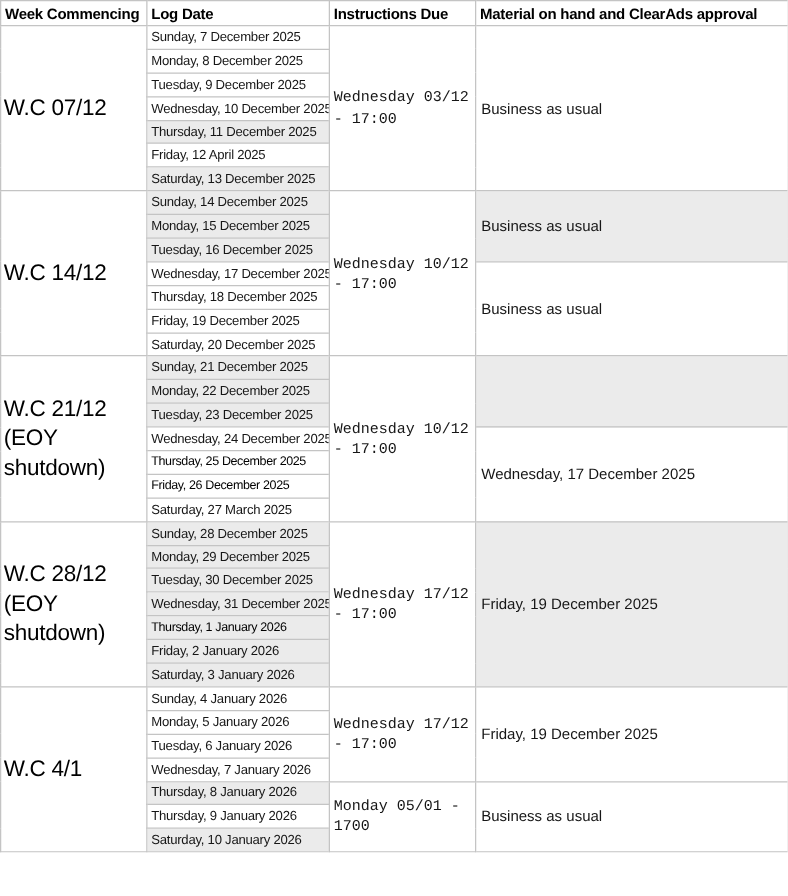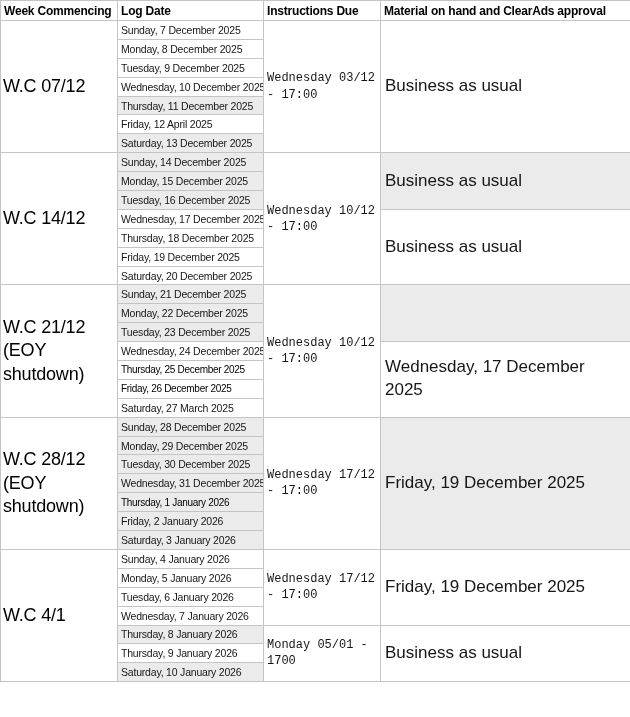--- a/index.html
+++ b/index.html
@@ -13,21 +13,21 @@
   td.week{
     font-weight:400;font-size:18px;color:#000;
     padding:1px 2px;line-height:1.3;letter-spacing:-0.2px;
   }
   td.day{
     font-size:10.5px;letter-spacing:-0.2px;white-space:nowrap;overflow:hidden;
     padding:0 3px;height:18.9px;
   }
   td.day.bold{font-weight:400;font-size:10px;letter-spacing:-0.3px;color:#000;}
   td.instr{font-size:12px;line-height:1.35;padding:1px 3px;font-family:Liberation Mono, monospace;}
-  td.mat{font-size:17px;line-height:1.35;padding:5px 4px;}
+  td.mat{font-size:12px;line-height:1.35;padding:5px 4px;}
   .shaded{background:var(--shaded,#ebebeb);margin-left:19px;}
 </style>
 </head>
 <body>
 
 <table>
   <colgroup>
     <col style="width:117px">
     <col style="width:146px">
     <col style="width:117px">

